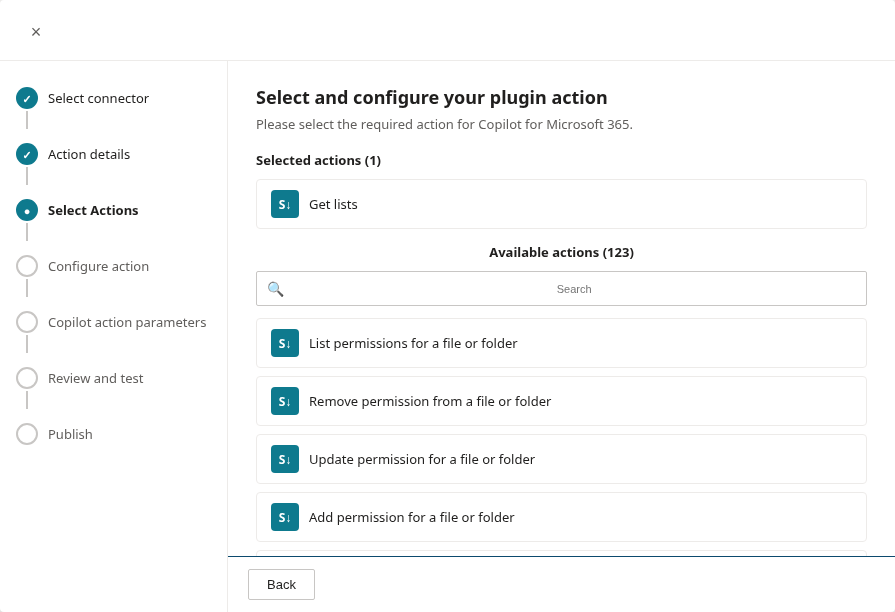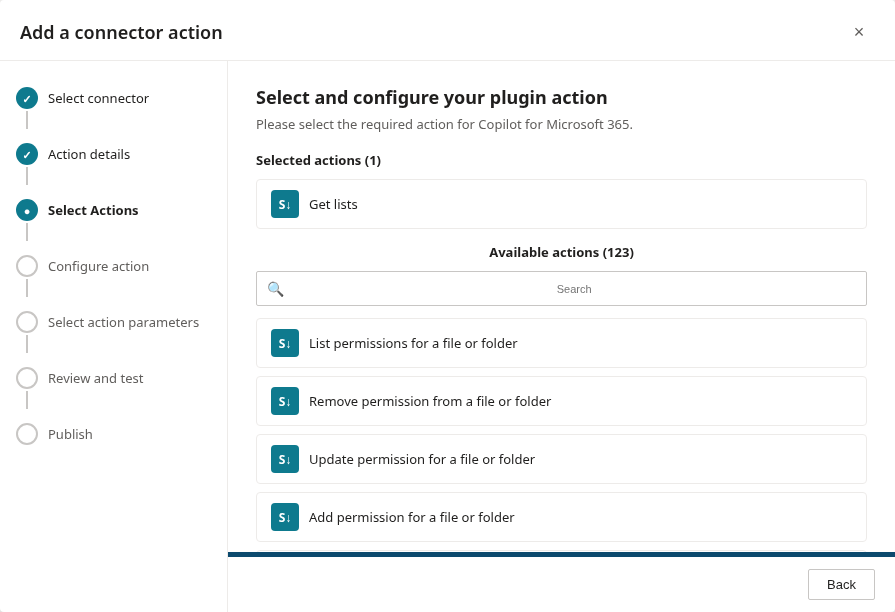--- a/index.html
+++ b/index.html
@@ -193,25 +193,25 @@
       flex: 1;
       background: transparent;
       text-align: center;
     }
     .search-icon-svg {
       color: #605e5c;
       font-size: 14px;
     }
     
     .modal-footer {
-      border-top: 5px solid #0c4a6e;
+      border-top: 1px solid #0c4a6e;
       padding: 12px 20px;
       display: flex;
       align-items: center;
-      justify-content: flex-end;
+      justify-content: flex-start;
     }
     .footer-left, .footer-right {
       display: flex;
       gap: 8px;
     }
     .btn {
       padding: 7px 18px;
       border-radius: 2px;
       font-size: 13px;
       font-weight: 400;
@@ -234,21 +234,20 @@
       border: 1px solid #c8c6c4;
       color: #201f1e;
     }
   </style>
 </head>
 <body>
 
 <div class="modal">
 
   <div class="modal-header">
-    <span class="modal-title">Add a connector action</span>
     <button class="close-btn">×</button>
   </div>
 
   <div class="modal-body">
 
     <div class="sidebar">
 
     <div class="step-item">
           <div class="step-indicator-wrap">
             <div class="step-circle completed">✓</div>
@@ -275,21 +274,21 @@
             <div class="step-circle inactive"></div>
             <div class="step-connector"></div>
           </div>
           <span class="step-label inactive">Configure action</span>
         </div>
         <div class="step-item">
           <div class="step-indicator-wrap">
             <div class="step-circle inactive"></div>
             <div class="step-connector"></div>
           </div>
-          <span class="step-label inactive">Select action parameters</span>
+          <span class="step-label inactive">Copilot action parameters</span>
         </div>
         <div class="step-item">
           <div class="step-indicator-wrap">
             <div class="step-circle inactive"></div>
             <div class="step-connector"></div>
           </div>
           <span class="step-label inactive">Review and test</span>
         </div>
         <div class="step-item">
           <div class="step-indicator-wrap">

